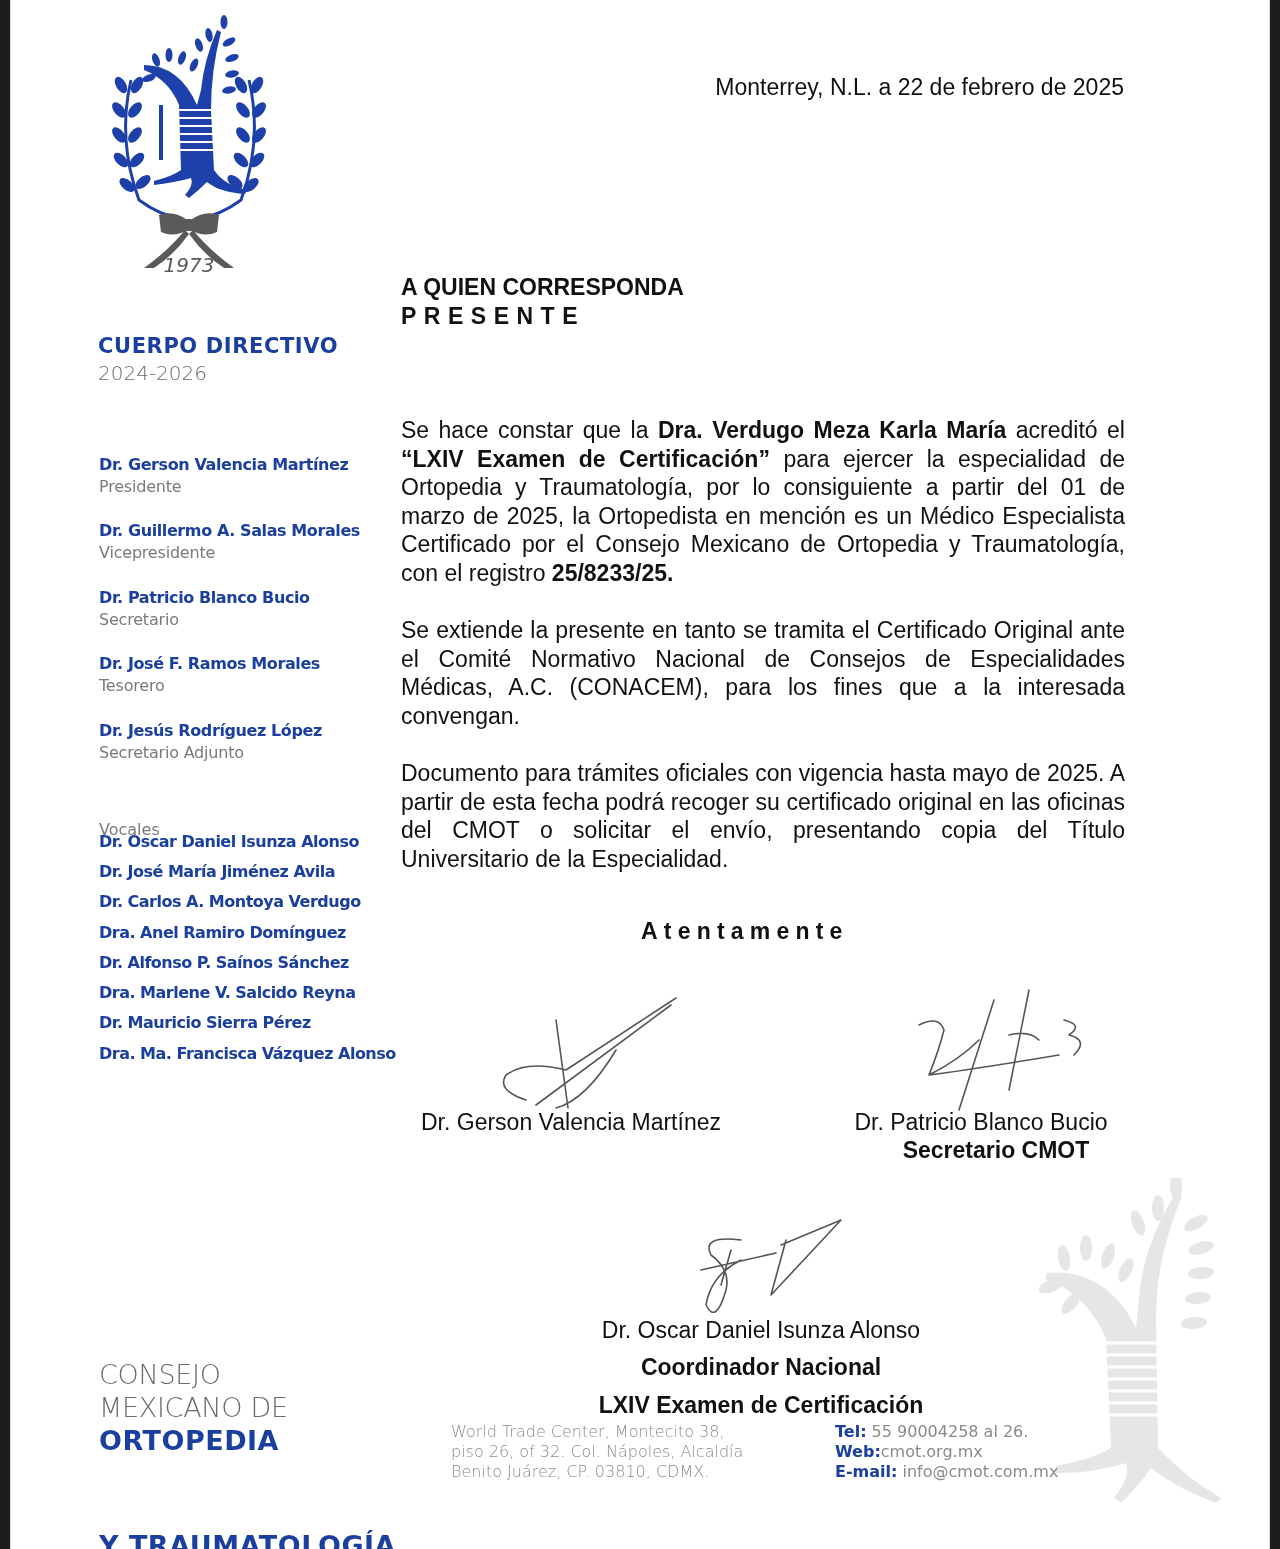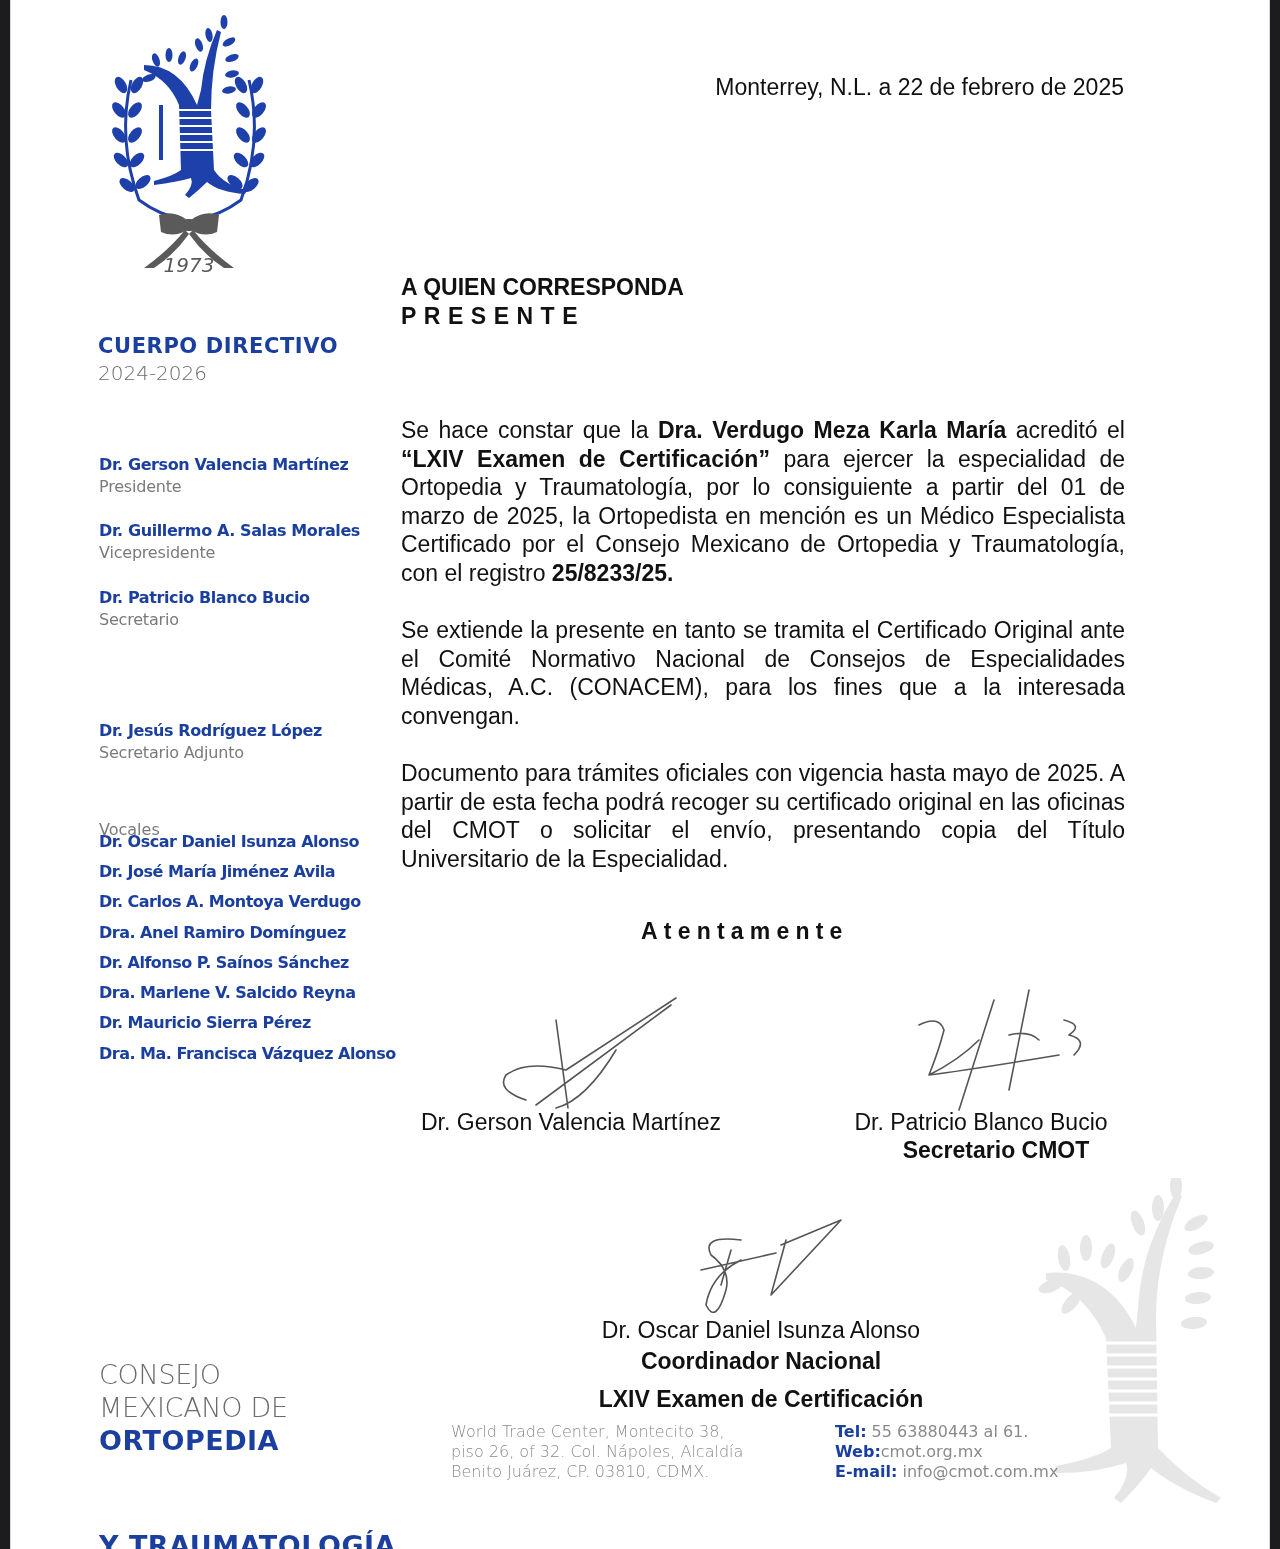--- a/index.html
+++ b/index.html
@@ -117,20 +117,24 @@
     <span class="rl">Presidente</span>
   </div>
   <div class="abs officer" style="top:520px">
     <span class="nm">Dr. Guillermo A. Salas Morales</span>
     <span class="rl">Vicepresidente</span>
   </div>
   <div class="abs officer" style="top:587px">
     <span class="nm">Dr. Patricio Blanco Bucio</span>
     <span class="rl">Secretario</span>
   </div>
+  <div class="abs officer" style="top:653px">
+    <span class="nm">Dr. José F. Ramos Morales</span>
+    <span class="rl">Tesorero</span>
+  </div>
   <div class="abs officer" style="top:720px">
     <span class="nm">Dr. Jesús Rodríguez López</span>
     <span class="rl">Secretario Adjunto</span>
   </div>
 
   <div class="abs vocales-label">Vocales</div>
   <div class="abs vocal" style="top:831px">Dr. Oscar Daniel Isunza Alonso</div>
   <div class="abs vocal" style="top:861px">Dr. José María Jiménez Avila</div>
   <div class="abs vocal" style="top:891px">Dr. Carlos A. Montoya Verdugo</div>
   <div class="abs vocal" style="top:922px">Dra. Anel Ramiro Domínguez</div>
@@ -170,21 +174,21 @@
   <div class="abs sigblock" style="left:820px;top:1108px;width:300px">
     <div>Dr. Patricio Blanco Bucio</div>
     <div class="bold" style="padding-left:30px">Secretario CMOT</div>
   </div>
 
   <svg class="signature" style="left:670px;top:1215px;width:180px;height:110px" viewBox="0 0 180 110">
     <path d="M60 25 Q20 20 30 40 Q50 55 45 75 Q35 110 25 90 Q30 60 60 45 M20 55 L95 38 M50 35 L40 70 M105 25 L90 80 L160 5 L100 30"></path>
   </svg>
   <div class="abs sigblock" style="left:560px;top:1316px;width:380px">
     <div>Dr. Oscar Daniel Isunza Alonso</div>
-    <div class="bold" style="margin-top:3px">Coordinador Nacional</div>
+    <div class="bold" style="margin-top:9px">Coordinador Nacional</div>
     <div class="bold" style="margin-top:10px">LXIV Examen de Certificación</div>
   </div>
 
   <svg class="abs watermark" viewBox="0 0 210 340">
     <g fill="#e6e6e6">
       <path d="M20 95 Q80 90 110 150 L112 130 Q115 70 150 15 L156 18 Q130 80 130 140 L132 270 Q160 300 195 320 L190 325 Q150 310 125 290 Q115 305 95 325 L88 320 Q105 300 100 285 Q70 295 30 295 L30 288 Q70 280 85 270 L80 160 Q60 115 20 102 Z"></path>
       <ellipse cx="38" cy="80" rx="6" ry="13" transform="rotate(-10 38 80)"></ellipse>
       <ellipse cx="60" cy="70" rx="6" ry="13"></ellipse>
       <ellipse cx="82" cy="78" rx="6" ry="13" transform="rotate(20 82 78)"></ellipse>
       <ellipse cx="100" cy="92" rx="6" ry="13" transform="rotate(25 100 92)"></ellipse>
@@ -209,17 +213,17 @@
       <line x1="60" y1="237" x2="135" y2="237"></line>
     </g>
   </svg>
 
   <div class="abs addr">
     <div>World Trade Center, Montecito 38,</div>
     <div>piso 26, of 32. Col. Nápoles, Alcaldía</div>
     <div>Benito Juárez, CP. 03810, CDMX.</div>
   </div>
   <div class="abs contact">
-    <div><span class="k">Tel:</span><span> 55 63880443 al 61.</span></div>
+    <div><span class="k">Tel:</span><span> 55 90004258 al 26.</span></div>
     <div><span class="k">Web:</span><span>cmot.org.mx</span></div>
     <div><span class="k">E-mail:</span><span> info@cmot.com.mx</span></div>
   </div>
 </div>
 
 </body></html>

